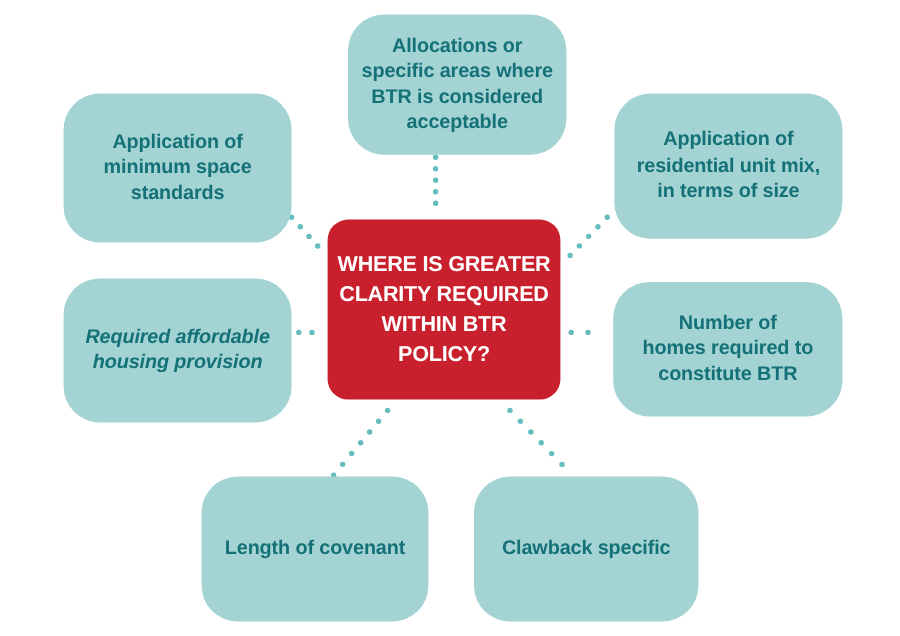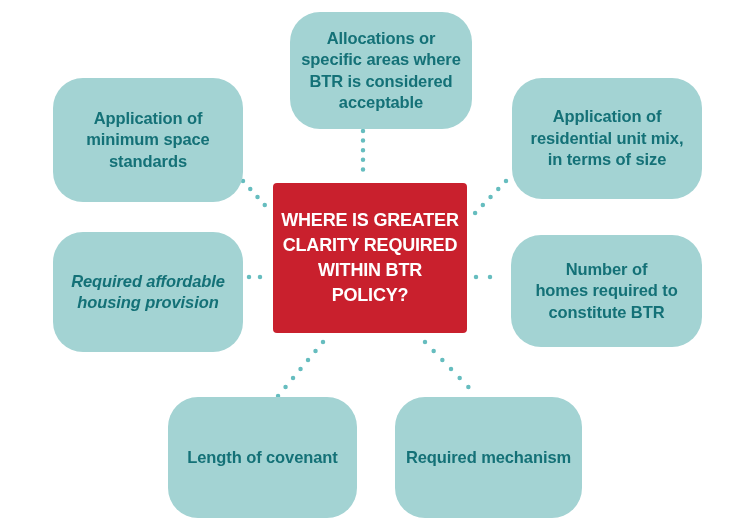--- a/index.html
+++ b/index.html
@@ -41,21 +41,21 @@
     box-sizing: border-box;
     letter-spacing: -0.1px;
   }
   .center-node {
     position: absolute;
     left: 273px;
     top: 183px;
     width: 194px;
     height: 150px;
     background: #c9202d;
-    border-radius: 4px;
+    border-radius: 17px;
     display: flex;
     align-items: center;
     justify-content: center;
     text-align: center;
     color: #ffffff;
     font-weight: bold;
     font-size: 18px;
     line-height: 25px;
     white-space: pre-line;
     letter-spacing: -0.2px;
@@ -119,21 +119,21 @@
     <span>Number of
 homes required to
 constitute BTR</span>
   </div>
 
   <div class="node node-bottom-left">
     <span>Length of covenant</span>
   </div>
 
   <div class="node node-bottom-right">
-    <span>Required mechanism</span>
+    <span>Clawback specific</span>
   </div>
 
   <div class="center-node">
     <span>WHERE IS GREATER
 CLARITY REQUIRED
 WITHIN BTR POLICY?</span>
   </div>
 
 </div>
 

